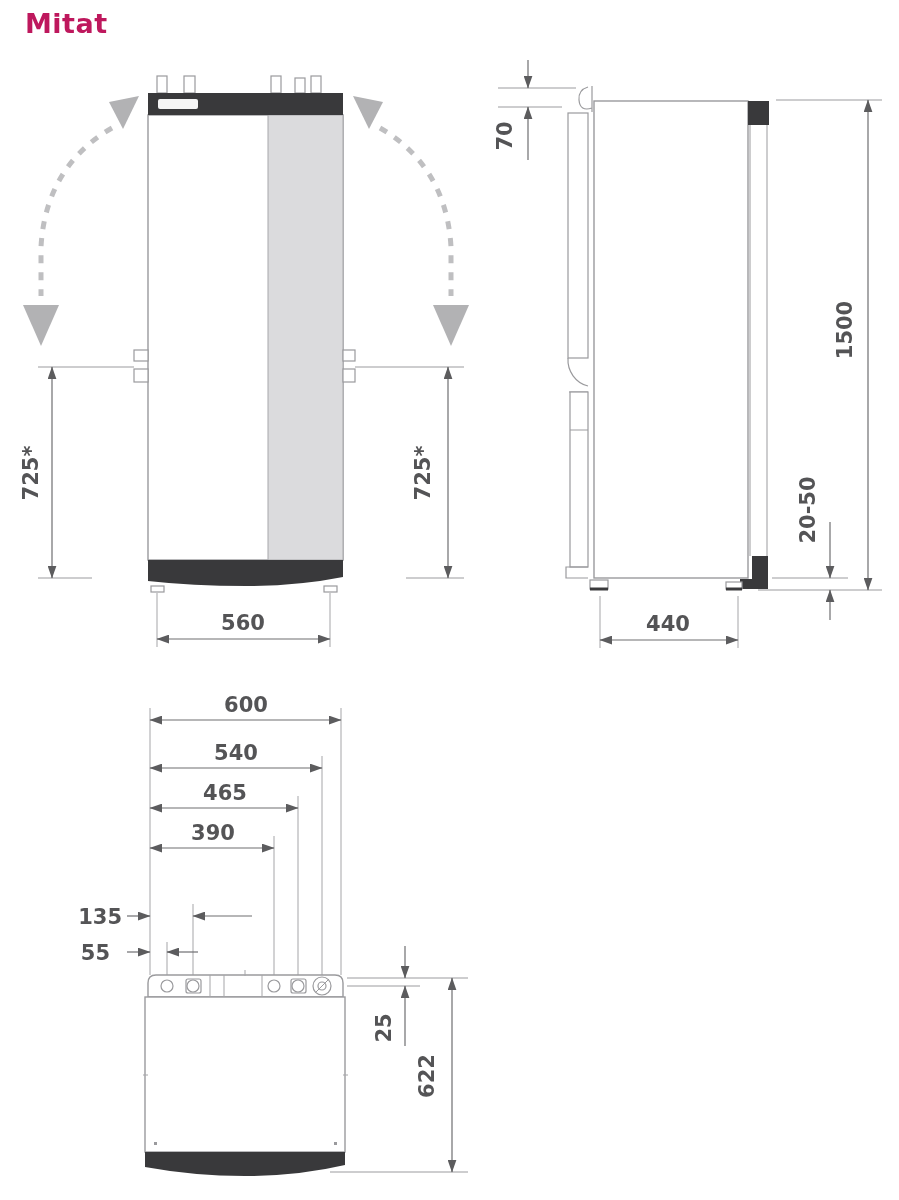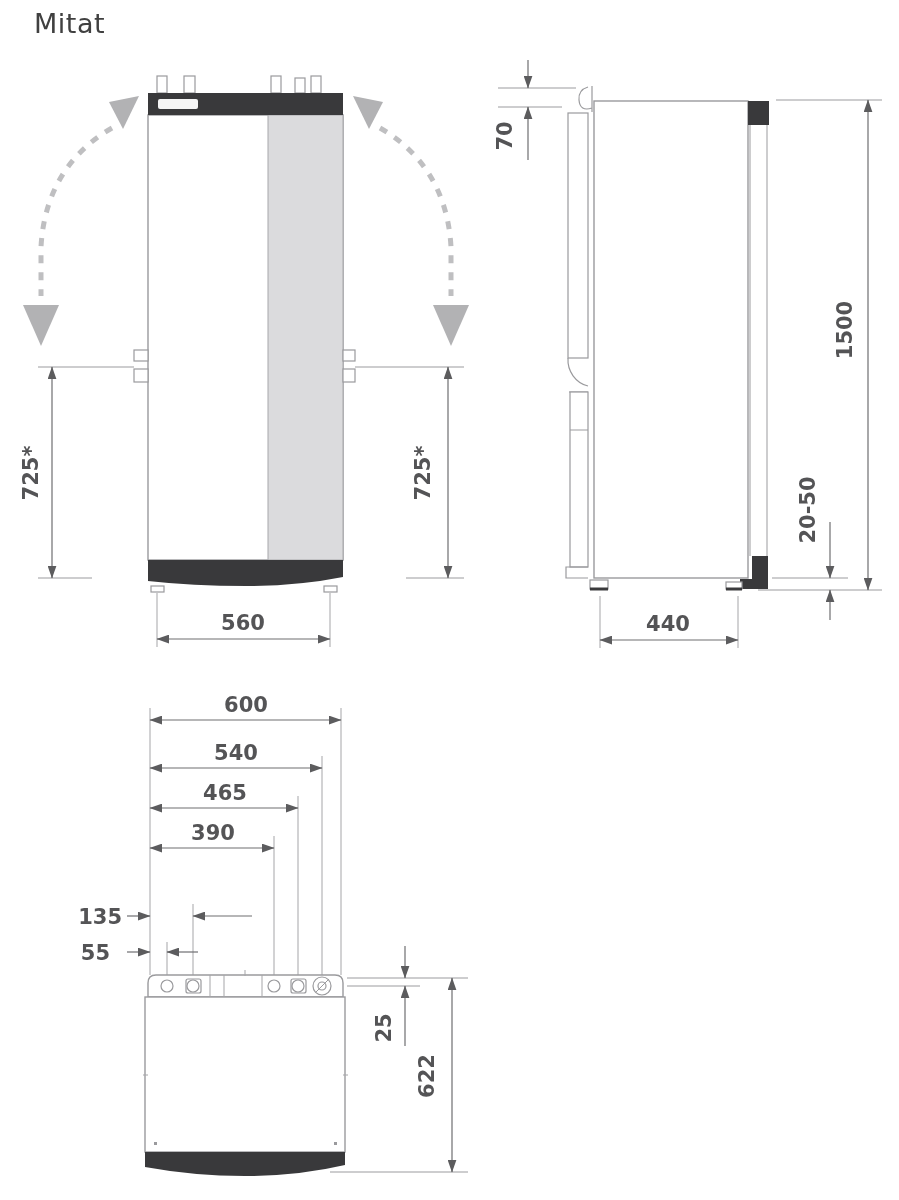--- a/index.html
+++ b/index.html
@@ -1,19 +1,19 @@
 <!DOCTYPE html>
 <html><head>
 <meta charset="utf-8">
 <style>
   html,body{margin:0;padding:0;background:#ffffff;}
   .page{position:relative;width:899px;height:1200px;background:#fff;overflow:hidden;
         font-family:"DejaVu Sans", sans-serif;}
-  .page-title{position:absolute;left:34px;top:8px;font-size:27px;font-weight:400;
-              color:#404040;letter-spacing:0.5px;}
+  .page-title{position:absolute;left:25px;top:8px;font-size:27px;font-weight:700;
+              color:#be185d;letter-spacing:0.5px;}
   svg{position:absolute;left:0;top:0;}
   
   .outline{fill:#ffffff;stroke:#9a9a9d;stroke-width:1.4;}
   .thin{stroke:#9a9a9d;stroke-width:1.2;fill:#ffffff;}
   .thin-open{stroke:#9a9a9d;stroke-width:1.2;fill:none;}
   .dark{fill:#39393b;stroke:none;}
   .gray-panel{fill:#dbdbdd;stroke:#a8a8ab;stroke-width:1;}
   .dim{stroke:#6e6e71;stroke-width:1.2;fill:none;}
   .ref{stroke:#9b9b9e;stroke-width:1;fill:none;}
   .ext{stroke:#a5a5a8;stroke-width:1;fill:none;}

